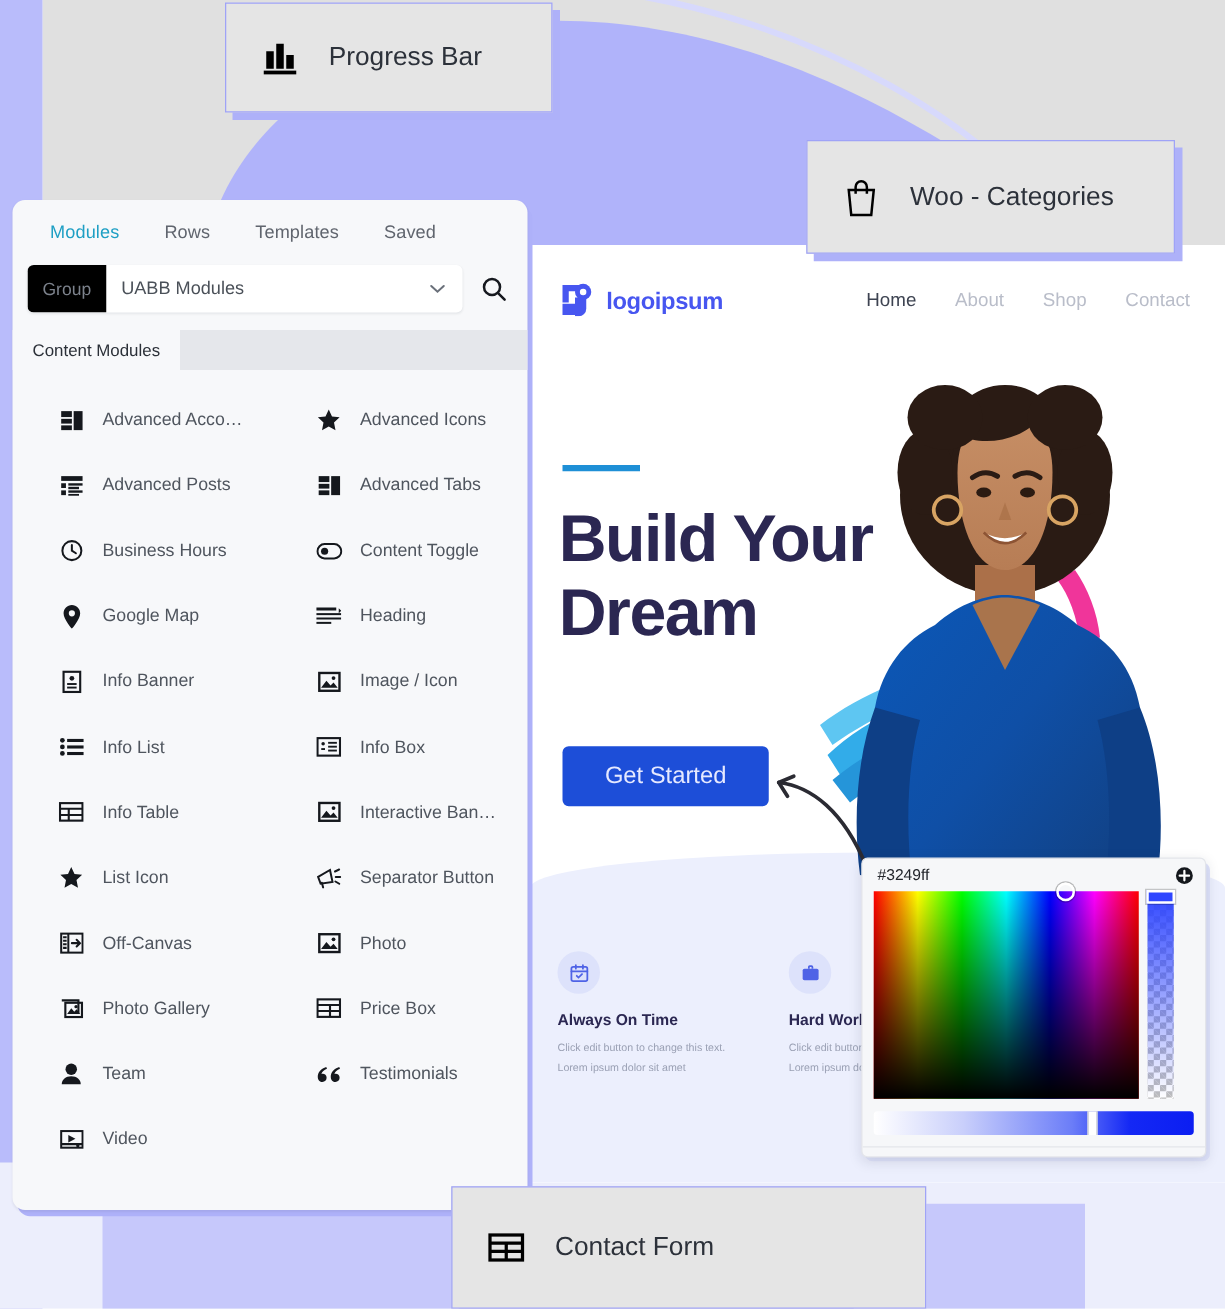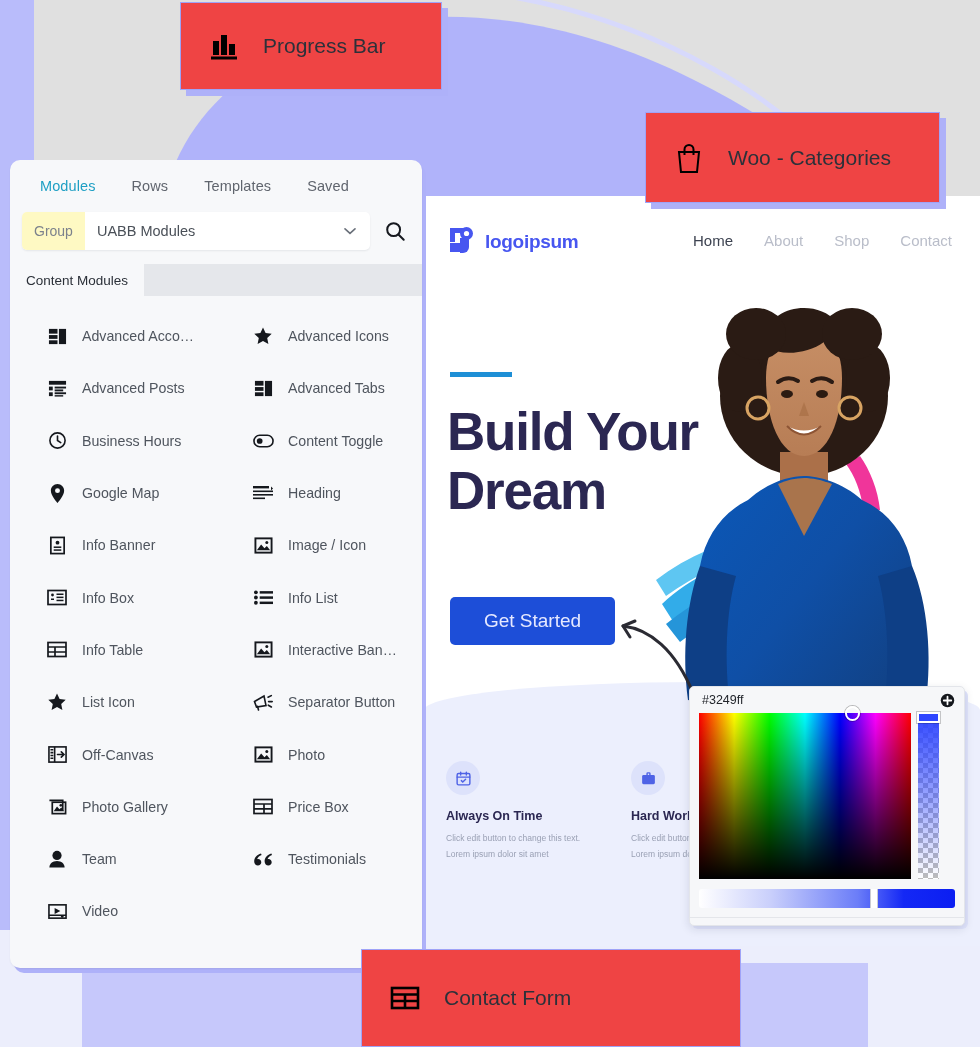--- a/index.html
+++ b/index.html
@@ -31,21 +31,21 @@
   .ptab{
     font-size:14.5px;color:#60656e;padding:6px 18px;cursor:pointer;letter-spacing:.1px;text-align:right;
   }
   .ptab.active{color:#1e9fc4;}
   .panel-searchrow{display:flex;align-items:center;padding:0 12px 14px 12px;gap:10px;}
   .group-select{
     display:flex;align-items:center;flex:1;height:38px;background:#ffffff;
     border-radius:5px;overflow:hidden;box-shadow:0 1px 2px rgba(16,24,40,.08);
   }
   .group-label{
-    background:#fef9c3;color:#7c828c;font-size:14px;height:100%;
+    background:#000000;color:#7c828c;font-size:14px;height:100%;
     display:flex;align-items:center;padding:0 12px;
   }
   .group-value{
     flex:1;color:#4a5058;font-size:14.5px;padding:0 12px;
     display:flex;align-items:center;
   }
   .chev{width:20px;margin-right:10px;color:#6a707a;font-size:13px;display:flex;justify-content:center;}
   .search-ico{width:30px;display:flex;align-items:center;justify-content:center;cursor:pointer;}
 
   .subtab-bar{height:32px;background:#e5e7eb;display:flex;align-items:stretch;}
@@ -58,21 +58,21 @@
   .modcell{
     width:50%;display:flex;align-items:center;gap:14px;height:52.3px;
     padding-left:36px;box-sizing:border-box;cursor:pointer;
   }
   .modcell .mlabel{font-size:14.2px;color:#4f555e;white-space:nowrap;}
   .micon{width:22px;height:22px;display:flex;align-items:center;justify-content:center;color:#15181d;flex:0 0 22px;}
   .micon svg{display:block;}
 
   
   .fcard{
-    position:absolute;background:#ef4444;border:1px solid #9fa3f7;
+    position:absolute;background:#e5e5e5;border:1px solid #9fa3f7;
     display:flex;align-items:center;gap:22px;padding:0 26px;box-sizing:border-box;
   }
   .fcard .fi{width:34px;height:34px;display:flex;align-items:center;justify-content:center;color:#000;}
   .fcard .ft{font-size:21px;color:#2c313a;white-space:nowrap;}
   .fcard-shadow{position:absolute;background:#aeb1f9;}
 
   #card-progress{left:180px;top:2px;width:262px;height:88px;}
   #card-progress-sh{left:186px;top:8px;width:262px;height:88px;}
   #card-woo{left:645px;top:112px;width:295px;height:91px;}
   #card-woo-sh{left:651px;top:118px;width:295px;height:91px;}
@@ -446,43 +446,43 @@
                 <circle cx="13.5" cy="6.8" r="1.6" fill="#15181d" stroke="none"></circle>
               </svg>
           </span>
           <span class="mlabel">Image / Icon</span>
         </div>
       </div>
 
       <div class="modrow">
         <div class="modcell">
           <span class="micon">
+            <svg width="19" height="17" viewBox="0 0 20 17" fill="#15181d">
+                <circle cx="2" cy="3" r="2"></circle>
+                <rect x="6" y="1.8" width="14" height="2.6"></rect>
+                <circle cx="2" cy="8.5" r="2"></circle>
+                <rect x="6" y="7.3" width="14" height="2.6"></rect>
+                <circle cx="2" cy="14" r="2"></circle>
+                <rect x="6" y="12.8" width="14" height="2.6"></rect>
+              </svg>
+          </span>
+          <span class="mlabel">Info List</span>
+        </div>
+        <div class="modcell">
+          <span class="micon">
             <svg width="20" height="17" viewBox="0 0 20 17" fill="none" stroke="#15181d" stroke-width="1.7">
                 <rect x="1" y="1.5" width="18" height="14"></rect>
                 <circle cx="5.5" cy="6" r="1.4" fill="#15181d" stroke="none"></circle>
                 <rect x="4" y="9.5" width="3" height="1.5" fill="#15181d" stroke="none"></rect>
                 <rect x="9.5" y="4.5" width="7" height="1.5" fill="#15181d" stroke="none"></rect>
                 <rect x="9.5" y="7.6" width="7" height="1.5" fill="#15181d" stroke="none"></rect>
                 <rect x="9.5" y="10.7" width="7" height="1.5" fill="#15181d" stroke="none"></rect>
               </svg>
           </span>
           <span class="mlabel">Info Box</span>
-        </div>
-        <div class="modcell">
-          <span class="micon">
-            <svg width="19" height="17" viewBox="0 0 20 17" fill="#15181d">
-                <circle cx="2" cy="3" r="2"></circle>
-                <rect x="6" y="1.8" width="14" height="2.6"></rect>
-                <circle cx="2" cy="8.5" r="2"></circle>
-                <rect x="6" y="7.3" width="14" height="2.6"></rect>
-                <circle cx="2" cy="14" r="2"></circle>
-                <rect x="6" y="12.8" width="14" height="2.6"></rect>
-              </svg>
-          </span>
-          <span class="mlabel">Info List</span>
         </div>
       </div>
 
       <div class="modrow">
         <div class="modcell">
           <span class="micon">
             <svg width="20" height="17" viewBox="0 0 20 17" fill="none" stroke="#15181d" stroke-width="1.7">
                 <rect x="1" y="1.5" width="18" height="14"></rect>
                 <path d="M1 6h18M1 11h18M8 6v9.5"></path>
               </svg>

